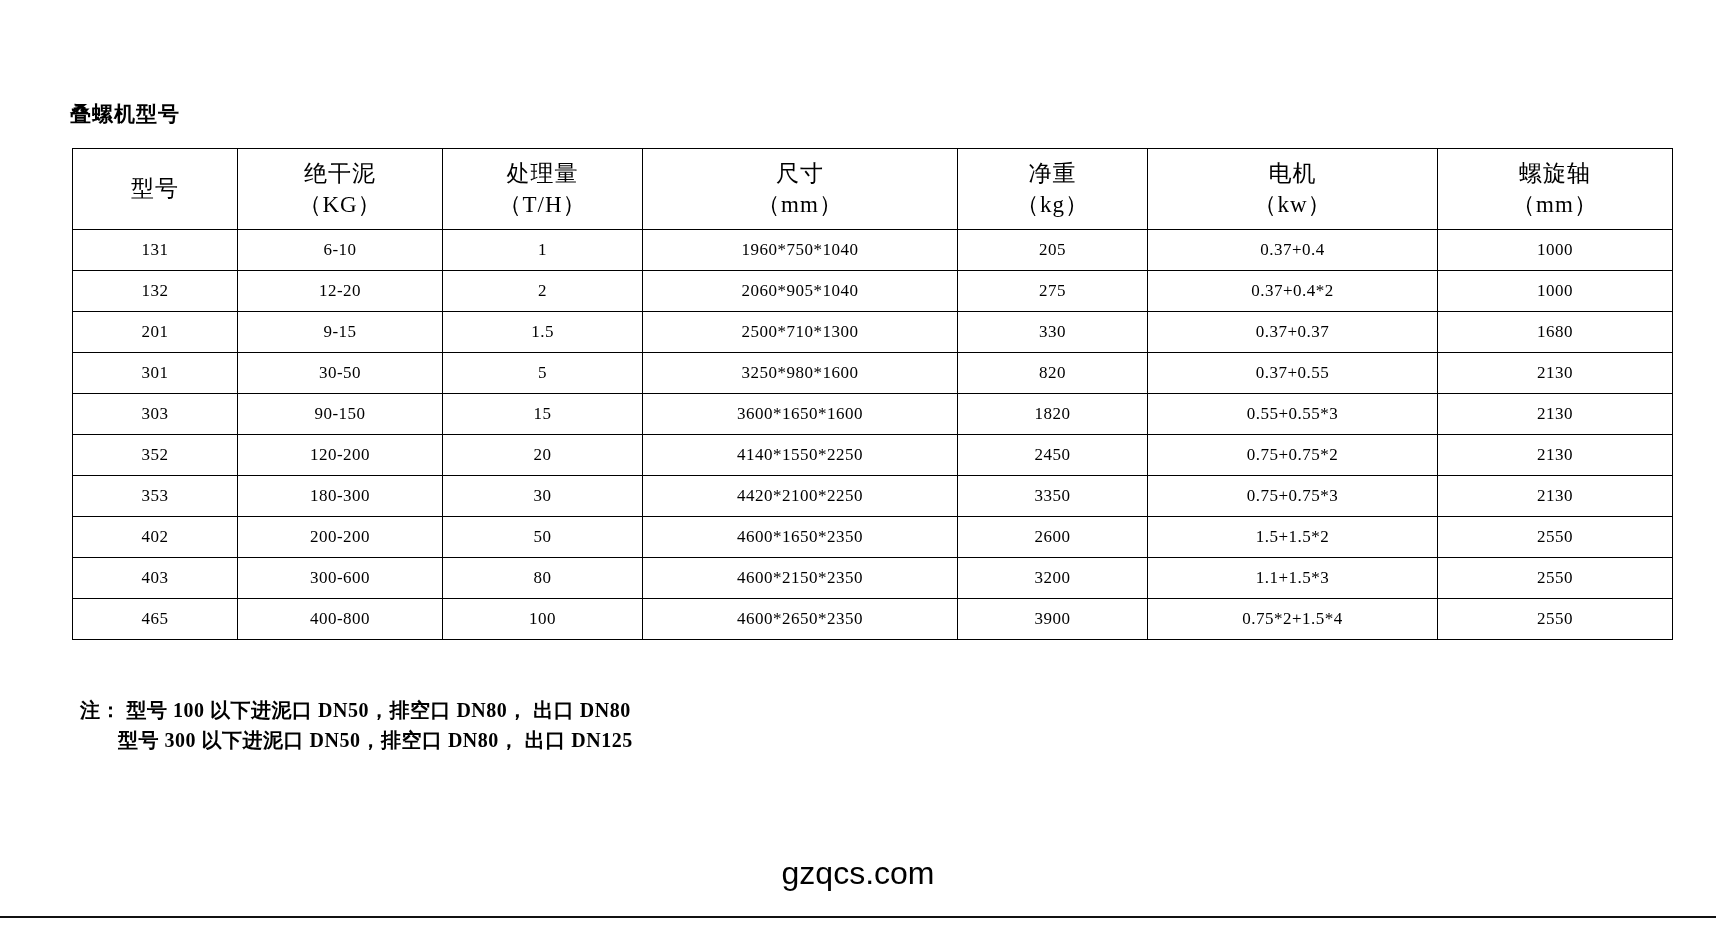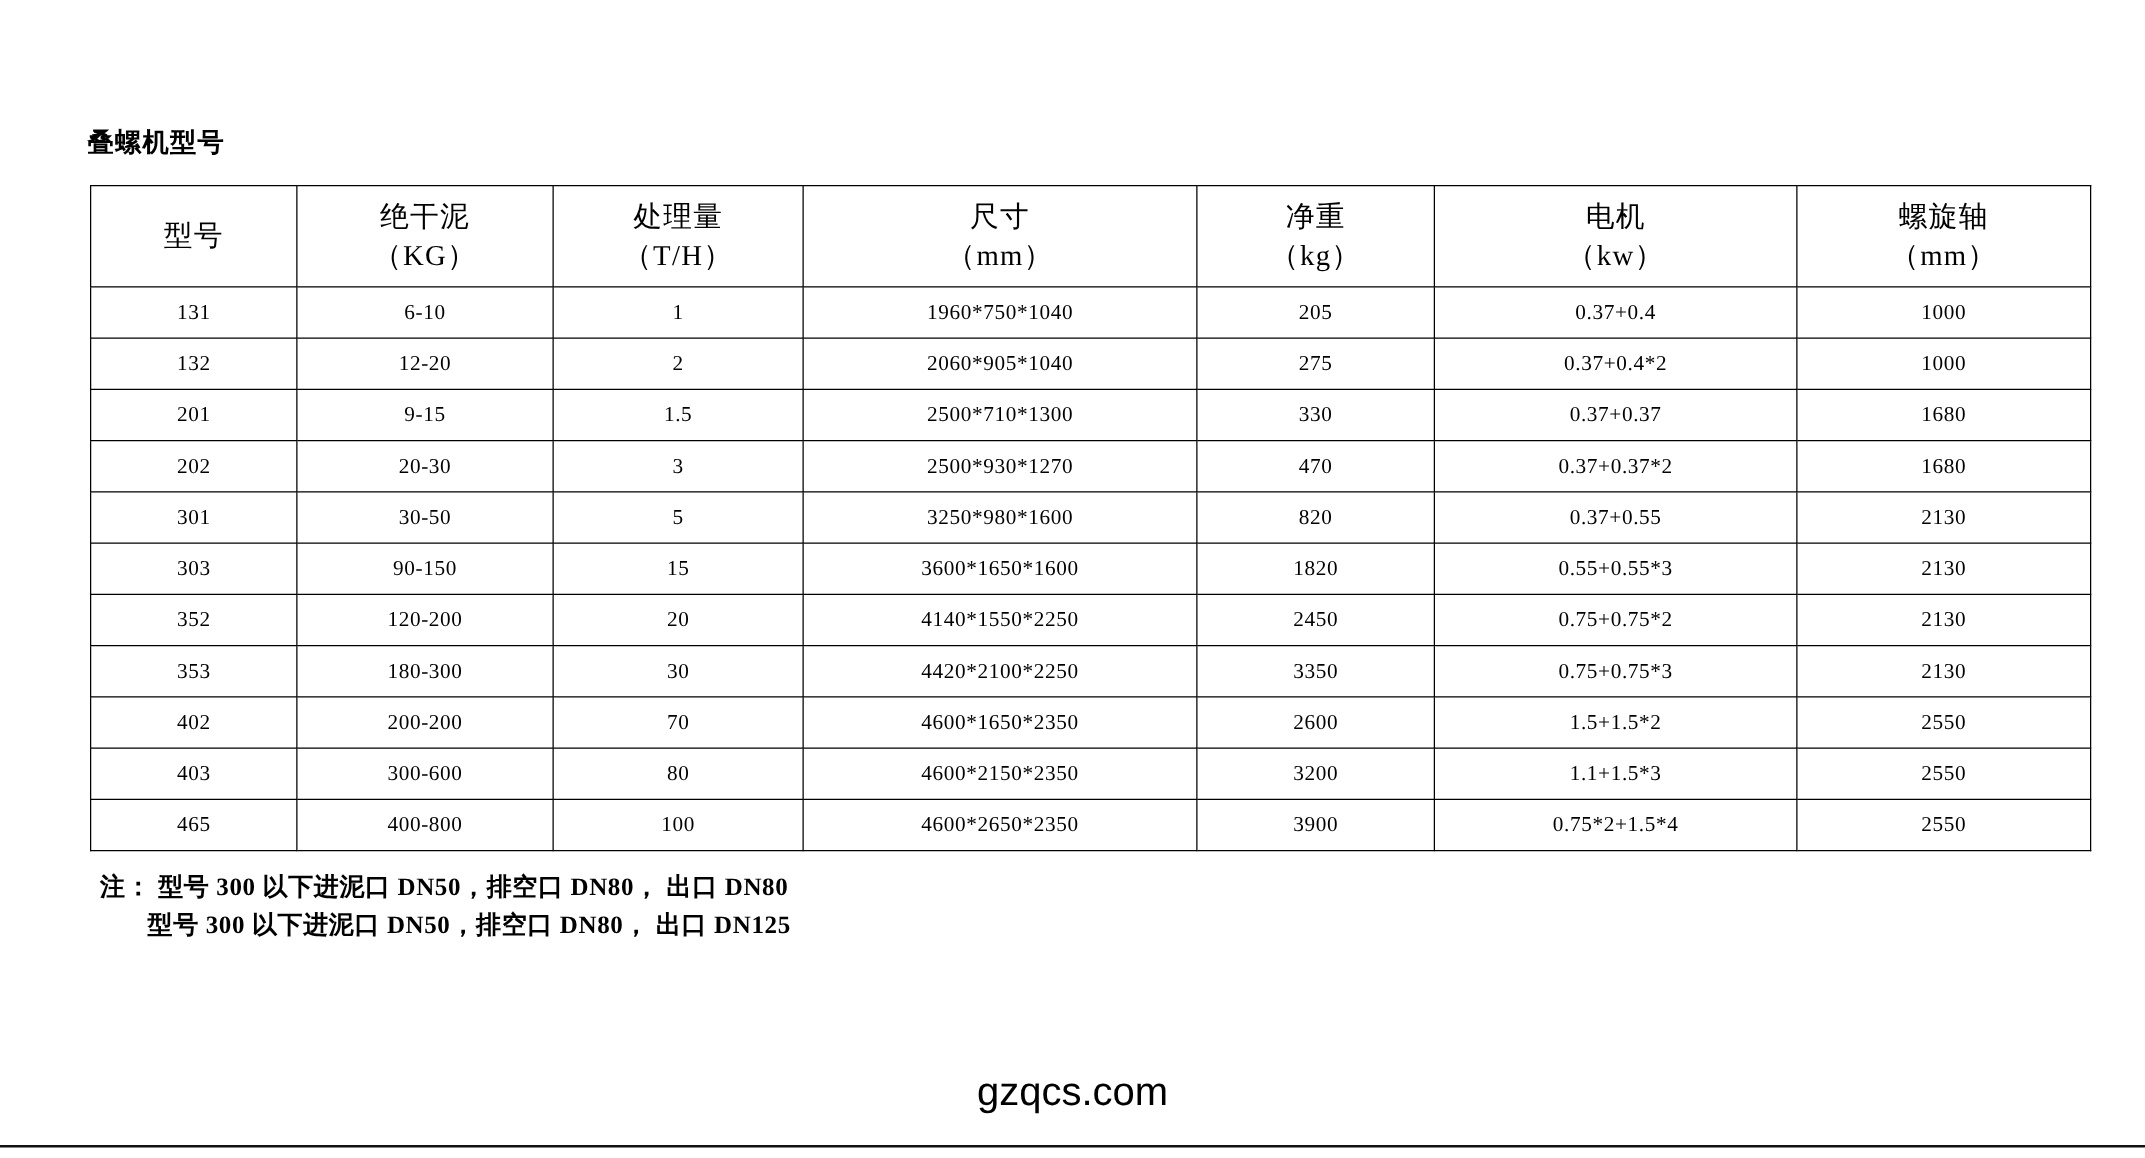--- a/index.html
+++ b/index.html
@@ -175,29 +175,20 @@
         <tr>
           <td>201</td>
           <td>9-15</td>
           <td>1.5</td>
           <td>2500*710*1300</td>
           <td>330</td>
           <td>0.37+0.37</td>
           <td>1680</td>
         </tr>
         <tr>
-          <td>202</td>
-          <td>20-30</td>
-          <td>3</td>
-          <td>2500*930*1270</td>
-          <td>470</td>
-          <td>0.37+0.37*2</td>
-          <td>1680</td>
-        </tr>
-        <tr>
           <td>301</td>
           <td>30-50</td>
           <td>5</td>
           <td>3250*980*1600</td>
           <td>820</td>
           <td>0.37+0.55</td>
           <td>2130</td>
         </tr>
         <tr>
           <td>303</td>
@@ -222,21 +213,21 @@
           <td>180-300</td>
           <td>30</td>
           <td>4420*2100*2250</td>
           <td>3350</td>
           <td>0.75+0.75*3</td>
           <td>2130</td>
         </tr>
         <tr>
           <td>402</td>
           <td>200-200</td>
-          <td>70</td>
+          <td>50</td>
           <td>4600*1650*2350</td>
           <td>2600</td>
           <td>1.5+1.5*2</td>
           <td>2550</td>
         </tr>
         <tr>
           <td>403</td>
           <td>300-600</td>
           <td>80</td>
           <td>4600*2150*2350</td>
@@ -250,20 +241,20 @@
           <td>100</td>
           <td>4600*2650*2350</td>
           <td>3900</td>
           <td>0.75*2+1.5*4</td>
           <td>2550</td>
         </tr>
       </tbody>
   </table>
 
   <div class="notes">
-    <span class="note-line">注： 型号 300 以下进泥口 DN50，排空口 DN80， 出口 DN80</span>
+    <span class="note-line">注： 型号 100 以下进泥口 DN50，排空口 DN80， 出口 DN80</span>
     <span class="note-line indent">型号 300 以下进泥口 DN50，排空口 DN80， 出口 DN125</span>
   </div>
 
   <div class="watermark">gzqcs.com</div>
   <div class="bottom-rule"></div>
 
 </div>
 
 </body></html>

